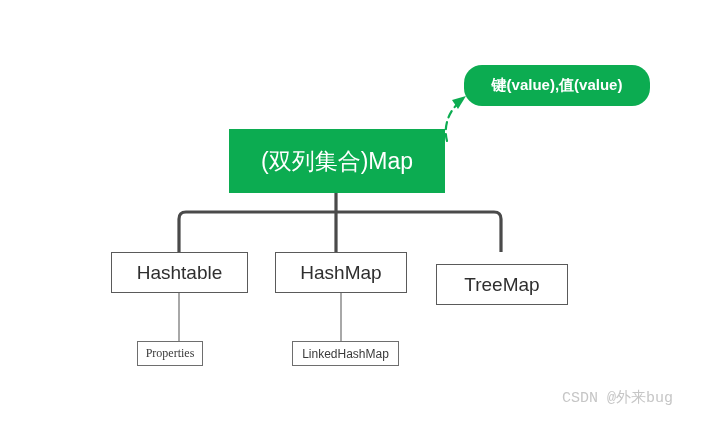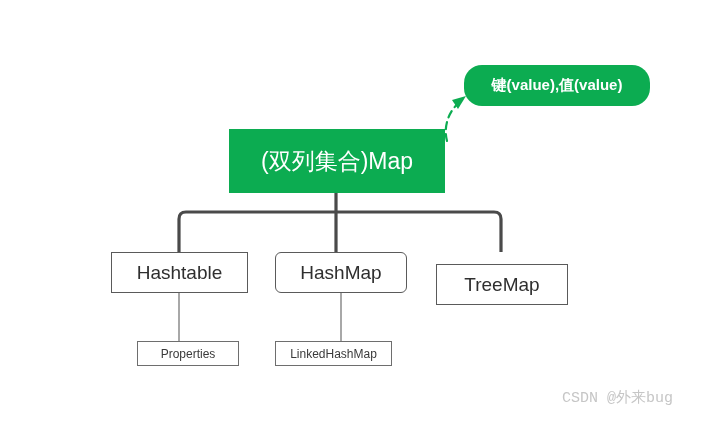--- a/index.html
+++ b/index.html
@@ -69,41 +69,41 @@
     box-sizing: border-box;
   }
   .node-box .label {
     color: #2F2F2F;
     font-size: 19px;
     font-weight: normal;
     white-space: nowrap;
     text-align: center;
   }
   #node-hashtable { left: 111px; top: 252px; width: 137px; height: 41px; }
-  #node-hashmap   { left: 275px; top: 252px; width: 132px; height: 41px; border-radius: 6px; }
+  #node-hashmap   { left: 275px; top: 252px; width: 132px; height: 41px; }
   #node-treemap   { left: 436px; top: 252px; width: 132px; height: 41px; margin-top: 12px; }
 
   
   .leaf-box {
     position: absolute;
     background: #ffffff;
     border: 1.1px solid #6E6E6E;
     display: flex;
     align-items: center;
     justify-content: center;
     box-sizing: border-box;
   }
   .leaf-box .label {
     color: #3A3A3A;
     font-size: 12px;
     font-weight: normal;
     white-space: nowrap;
   }
-  #leaf-properties     { left: 137px; top: 341px; width: 102px;  height: 25px; }
-  #leaf-linkedhashmap  { left: 275px; top: 341px; width: 117px; height: 25px; }
+  #leaf-properties     { left: 137px; top: 341px; width: 66px;  height: 25px; font-family: Liberation Serif, serif; }
+  #leaf-linkedhashmap  { left: 292px; top: 341px; width: 107px; height: 25px; }
 
   
   #connectors {
     position: absolute;
     left: 0;
     top: 0;
     width: 724px;
     height: 421px;
     pointer-events: none;
   }

